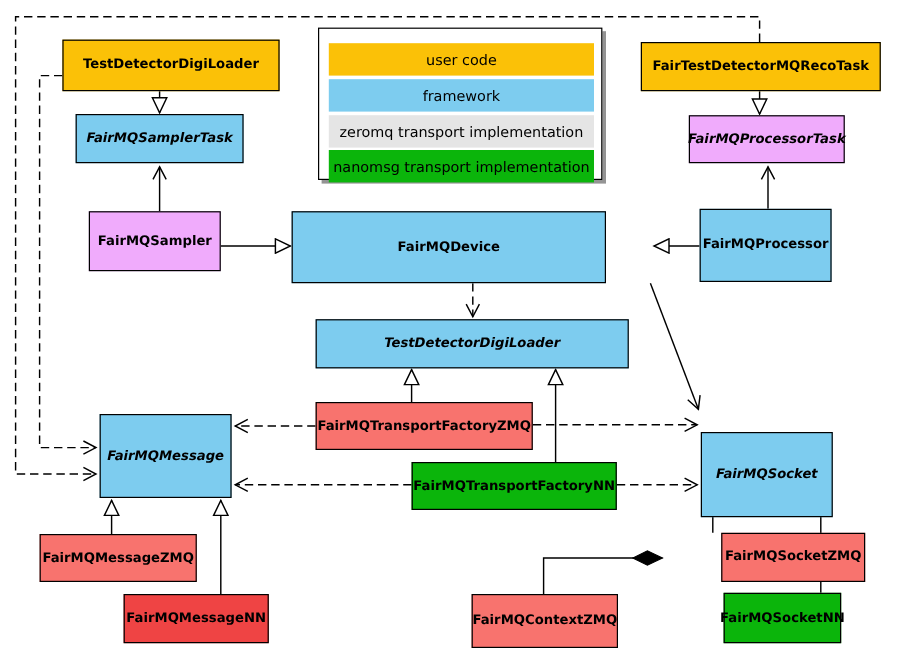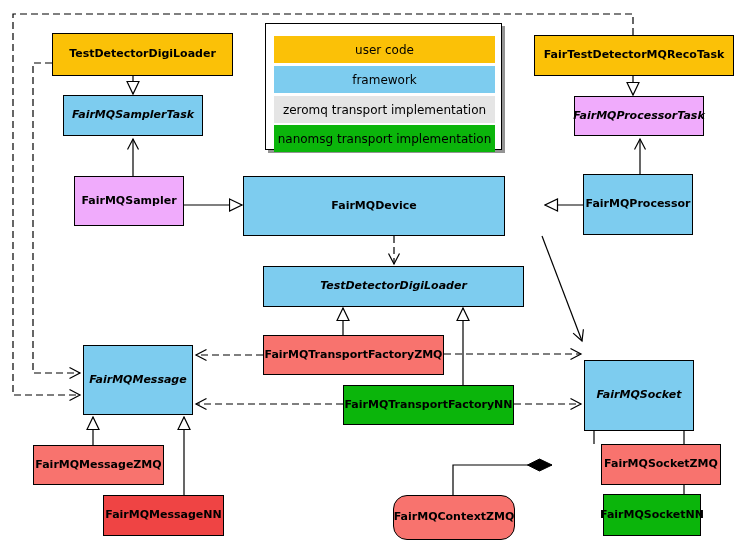--- a/index.html
+++ b/index.html
@@ -106,15 +106,15 @@
   <div class="node abstract" style="left: 584px; top: 360px; width: 110px; height: 71px; background: rgb(125, 204, 239);">FairMQSocket</div>
 
   <div class="node" style="left: 33px; top: 445px; width: 131px; height: 40px; background: rgb(248, 115, 110);">FairMQMessageZMQ</div>
 
   <div class="node" style="left: 103px; top: 495px; width: 121px; height: 41px; background: #ef4444;">FairMQMessageNN</div>
 
   <div class="node" style="left: 553px; top: 444px; width: 120px; height: 41px; background: rgb(248, 115, 110); margin-left: 48px;">FairMQSocketZMQ</div>
 
   <div class="node" style="left: 603px; top: 494px; width: 98px; height: 42px; background: rgb(11, 181, 11);">FairMQSocketNN</div>
 
-  <div class="node" style="left: 393px; top: 495px; width: 122px; height: 45px; background: rgb(248, 115, 110); border-radius: 14px;">FairMQContextZMQ</div>
+  <div class="node" style="left: 393px; top: 495px; width: 122px; height: 45px; background: rgb(248, 115, 110);">FairMQContextZMQ</div>
 
 </div>
 
 </body></html>

